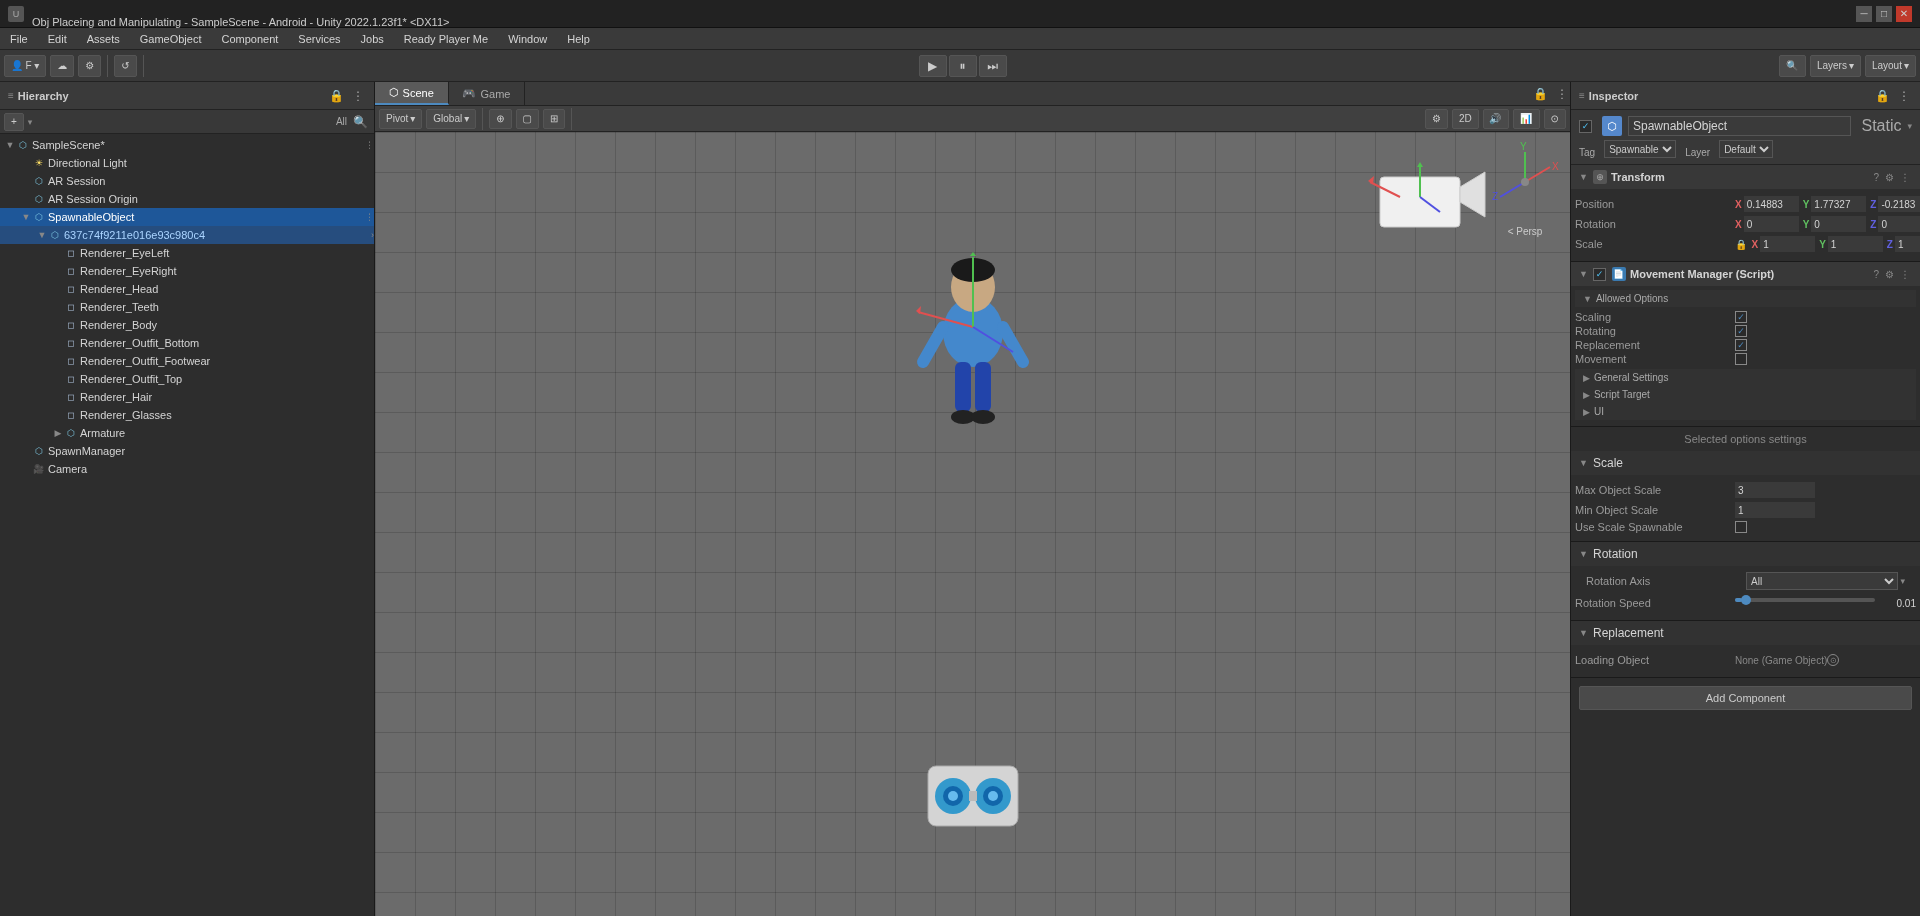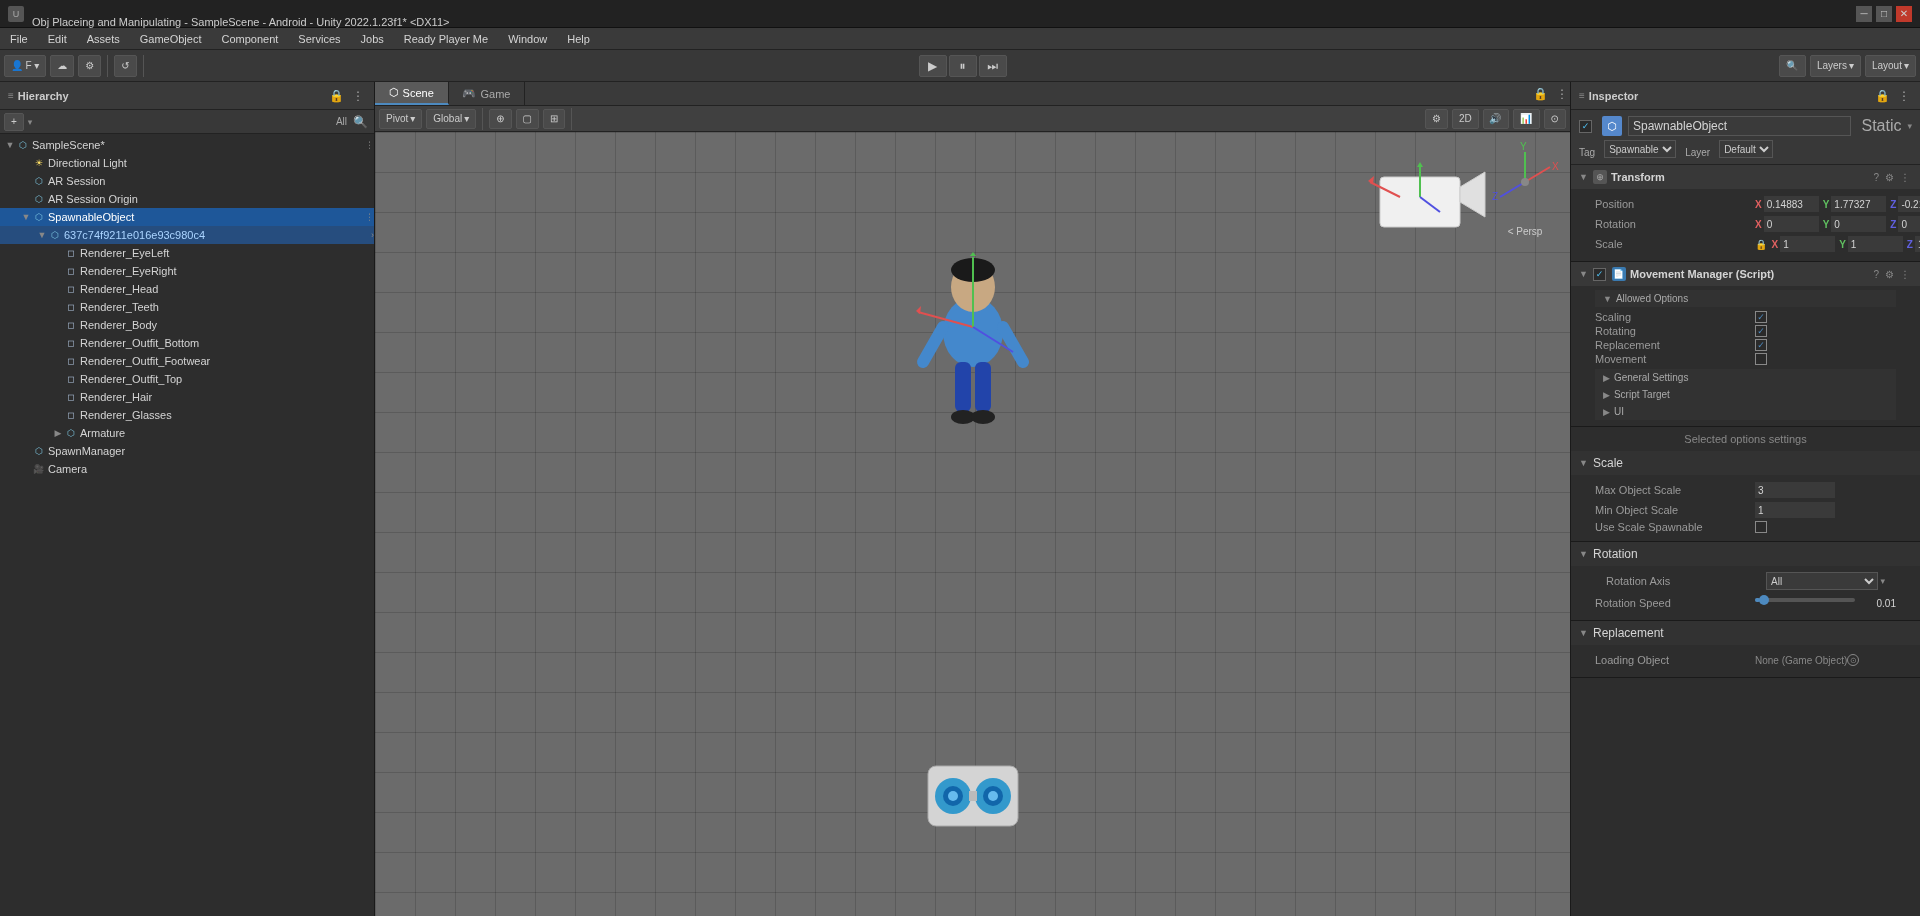--- a/index.html
+++ b/index.html
@@ -69,21 +69,21 @@
     .insp-tag-layer select { background: #3a3a3a; border: 1px solid #555; color: #ccc; font-size: 10px; height: 18px; }
 
     .component { border-bottom: 1px solid #1a1a1a; flex-shrink: 0; }
     .comp-header { display: flex; align-items: center; padding: 4px 8px; background: #383838; cursor: pointer; height: 24px; gap: 4px; }
     .comp-arrow { color: #888; font-size: 9px; width: 10px; }
     .comp-icon { width: 14px; height: 14px; background: #555; display: inline-flex; align-items: center; justify-content: center; font-size: 9px; color: #aaa; border-radius: 2px; flex-shrink: 0; }
     .comp-name { font-size: 11px; color: #d4d4d4; font-weight: bold; flex: 1; }
     .comp-btns { display: flex; gap: 2px; }
     .comp-btn { background: none; border: none; color: #888; cursor: pointer; font-size: 10px; padding: 0 2px; }
 
-    .comp-body { padding: 4px 24px 6px; background: #2d2d2d; }
+    .comp-body { padding: 4px 4px 6px; background: #2d2d2d; }
     .prop-row { display: flex; align-items: center; margin: 2px 0; min-height: 18px; }
     .prop-label { color: #9a9a9a; font-size: 11px; width: 160px; flex-shrink: 0; }
     .prop-xyz { display: flex; gap: 4px; flex: 1; }
     .prop-x { display: flex; align-items: center; gap: 2px; }
     .prop-x-label { color: #e06060; font-size: 10px; font-weight: bold; }
     .prop-y-label { color: #60c060; font-size: 10px; font-weight: bold; }
     .prop-z-label { color: #6060e0; font-size: 10px; font-weight: bold; }
     .prop-input { background: #3a3a3a; border: none; color: #d4d4d4; font-size: 10px; width: 55px; height: 16px; padding: 0 3px; }
     .check-row { display: flex; align-items: center; margin: 2px 0; }
     .check-label { color: #9a9a9a; font-size: 11px; width: 160px; }
@@ -641,15 +641,16 @@
       </div>
       <div class="comp-body">
         <div class="prop-row">
           <span class="prop-label">Loading Object</span>
           <span class="none-obj">None (Game Object)</span>
           <span class="none-circle">⊙</span>
         </div>
       </div>
     </div>
 
+    <button class="add-component-btn">Add Component</button>
 
   </div>
 </div>
 
 </body></html>

